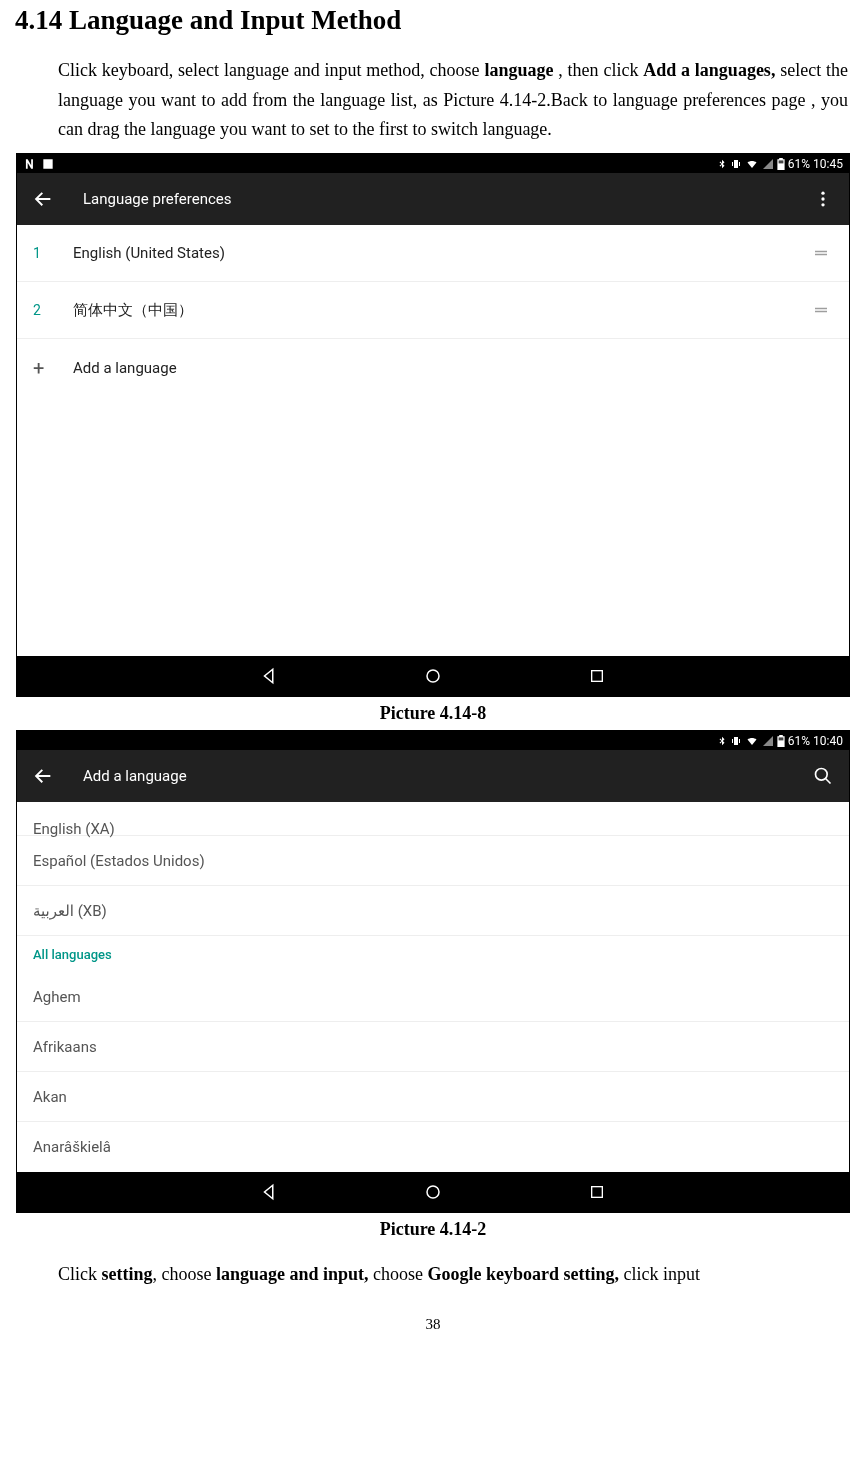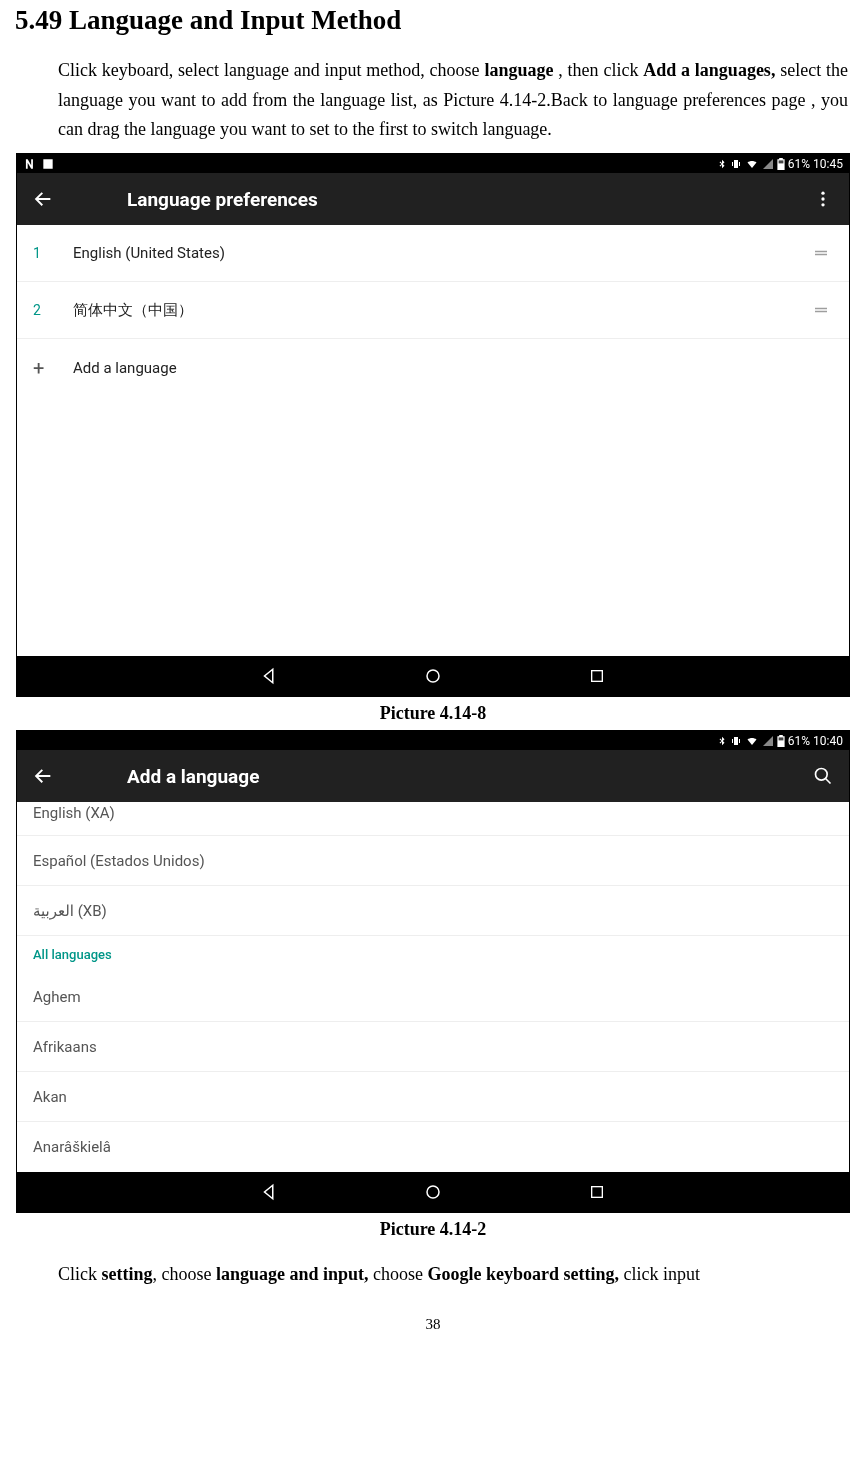--- a/index.html
+++ b/index.html
@@ -64,24 +64,23 @@
       align-items: center;
       padding: 0 14px;
     }
     .appbar .back {
       width: 24px; height: 24px;
       display: flex; align-items: center; justify-content: center;
       margin-right: 28px;
       cursor: pointer;
     }
     .appbar .title {
-      font-size: 19px;
-      font-weight: 700;
+      font-size: 15px;
+      font-weight: 400;
       flex: 1;
-      margin-left: 44px;
     }
     .appbar .action {
       width: 24px; height: 24px;
       display: flex; align-items: center; justify-content: center;
       cursor: pointer;
     }
     
     .whitearea { background: #fff; }
     .lang-row {
       display: flex;
@@ -123,21 +122,21 @@
     
     .lang-list-row {
       height: 50px;
       display: flex;
       align-items: center;
       padding: 0 16px;
       border-bottom: 1px solid #eee;
       font-size: 15px;
       color: #555;
     }
-    .lang-list-row.first { height: 34px; align-items: flex-start; padding-top: 2px; }
+    .lang-list-row.first { height: 34px; align-items: flex-start; padding-top: 18px; }
     .section-header {
       height: 36px;
       display: flex;
       align-items: center;
       padding: 0 16px;
       color: #009688;
       font-size: 13px;
       font-weight: 500;
     }
     .gap1 { height: 260px; background: #fff; }
@@ -157,21 +156,21 @@
     }
     .pagenum {
       text-align: center;
       font-size: 15px;
       padding-top: 18px;
     }
   </style>
 </head>
 <body>
 
-<div class="heading1">5.49    Language and Input Method</div>
+<div class="heading1">4.14    Language and Input Method</div>
 
 <p class="bodytext">
   <span>Click keyboard, select language and input method, choose </span><span class="b">language</span><span> , then click </span><span class="b">Add a languages,</span><span> select the language you want to add from the language list, as Picture 4.14-2.Back to language preferences page , you can drag the language you want to set to the first to switch language.</span>
 </p>
 
 <div class="screenshot">
 
   <div class="statusbar">
     <div class="left">
       <svg width="14" height="14" viewBox="0 0 24 24" fill="#fff">

